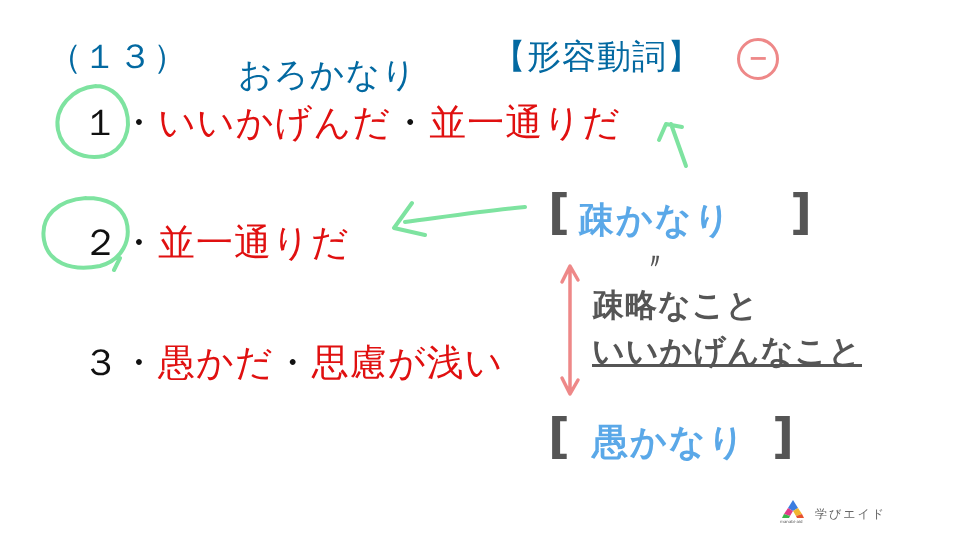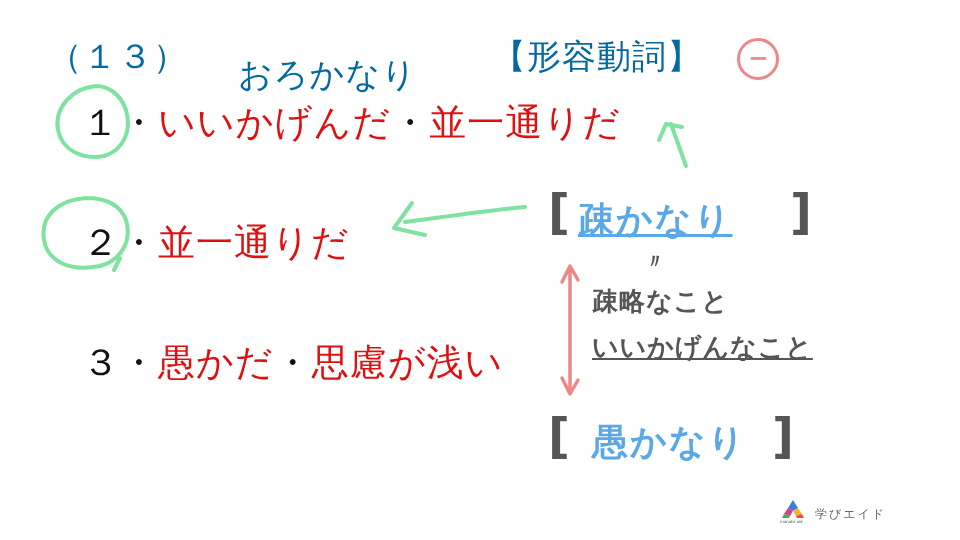--- a/index.html
+++ b/index.html
@@ -4,21 +4,21 @@
 <style>
   html, body { margin:0; padding:0; background:#ffffff; }
   body { width:960px; height:540px; position:relative; overflow:hidden;
          font-family:"DejaVu Sans","Liberation Sans",sans-serif; }
   .abs { position:absolute; white-space:nowrap; }
   .title { font-size:34px; color:#0369a1; letter-spacing:1px; }
   .num { color:#111; }
   .red { color:#e01010; }
   .item { font-size:37px; letter-spacing:1px; }
   .hand-blue { color:#5aa8e8; font-size:36px; letter-spacing:2px; font-weight:bold; }
-  .hand-gray { color:#555; font-size:26px; letter-spacing:1px; font-weight:bold; }
+  .hand-gray { color:#555; font-size:32px; letter-spacing:1px; font-weight:bold; }
   .bracket { color:#555; font-size:48px; font-weight:bold; }
   svg.overlay { position:absolute; left:0; top:0; pointer-events:none; }
   .logo-text { color:#666; font-size:12px; letter-spacing:2px; }
   .logo-sub { color:#555; font-size:4px; }
 </style>
 </head>
 <body>
 
 <div class="abs title" style="left:48px;top:34px;">
   <span>（１３）</span>
@@ -33,21 +33,21 @@
 
 <div class="abs item" style="left:82px;top:218px;">
   <span class="num">２</span><span class="num">・</span><span class="red">並一通りだ</span>
 </div>
 
 <div class="abs item" style="left:82px;top:338px;text-align:center;">
   <span class="num">３</span><span class="num">・</span><span class="red">愚かだ</span><span class="num">・</span><span class="red">思慮が浅い</span>
 </div>
 
 <div class="abs bracket" style="left:548px;top:184px;">[</div>
-<div class="abs hand-blue" style="left:578px;top:196px;text-decoration:underline;">疎かなり</div>
+<div class="abs hand-blue" style="left:578px;top:196px;">疎かなり</div>
 <div class="abs bracket" style="left:790px;top:184px;">]</div>
 
 <div class="abs hand-gray" style="left:645px;top:248px;font-size:20px;">〃</div>
 <div class="abs hand-gray" style="left:592px;top:284px;">疎略なこと</div>
 <div class="abs hand-gray" style="left:592px;top:330px;text-decoration:underline;">いいかげんなこと</div>
 
 <div class="abs bracket" style="left:548px;top:408px;">[</div>
 <div class="abs hand-blue" style="left:592px;top:418px;text-align:center;">愚かなり</div>
 <div class="abs bracket" style="left:772px;top:408px;">]</div>
 

